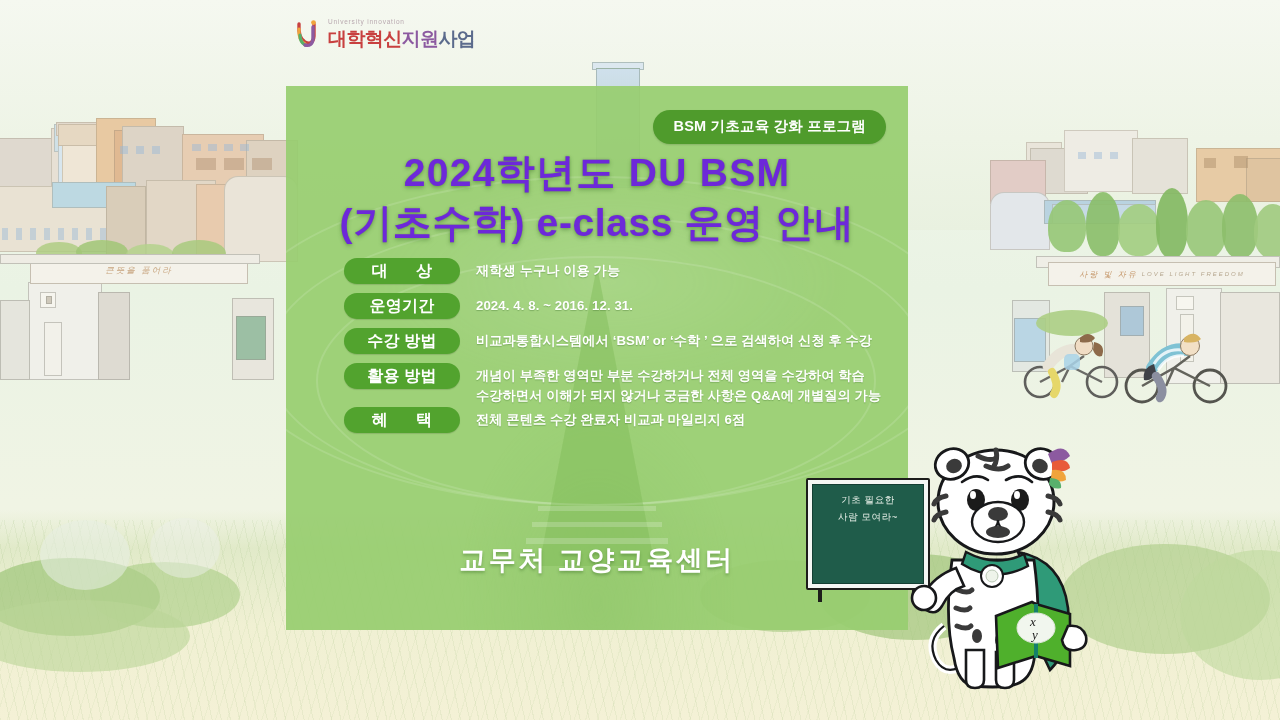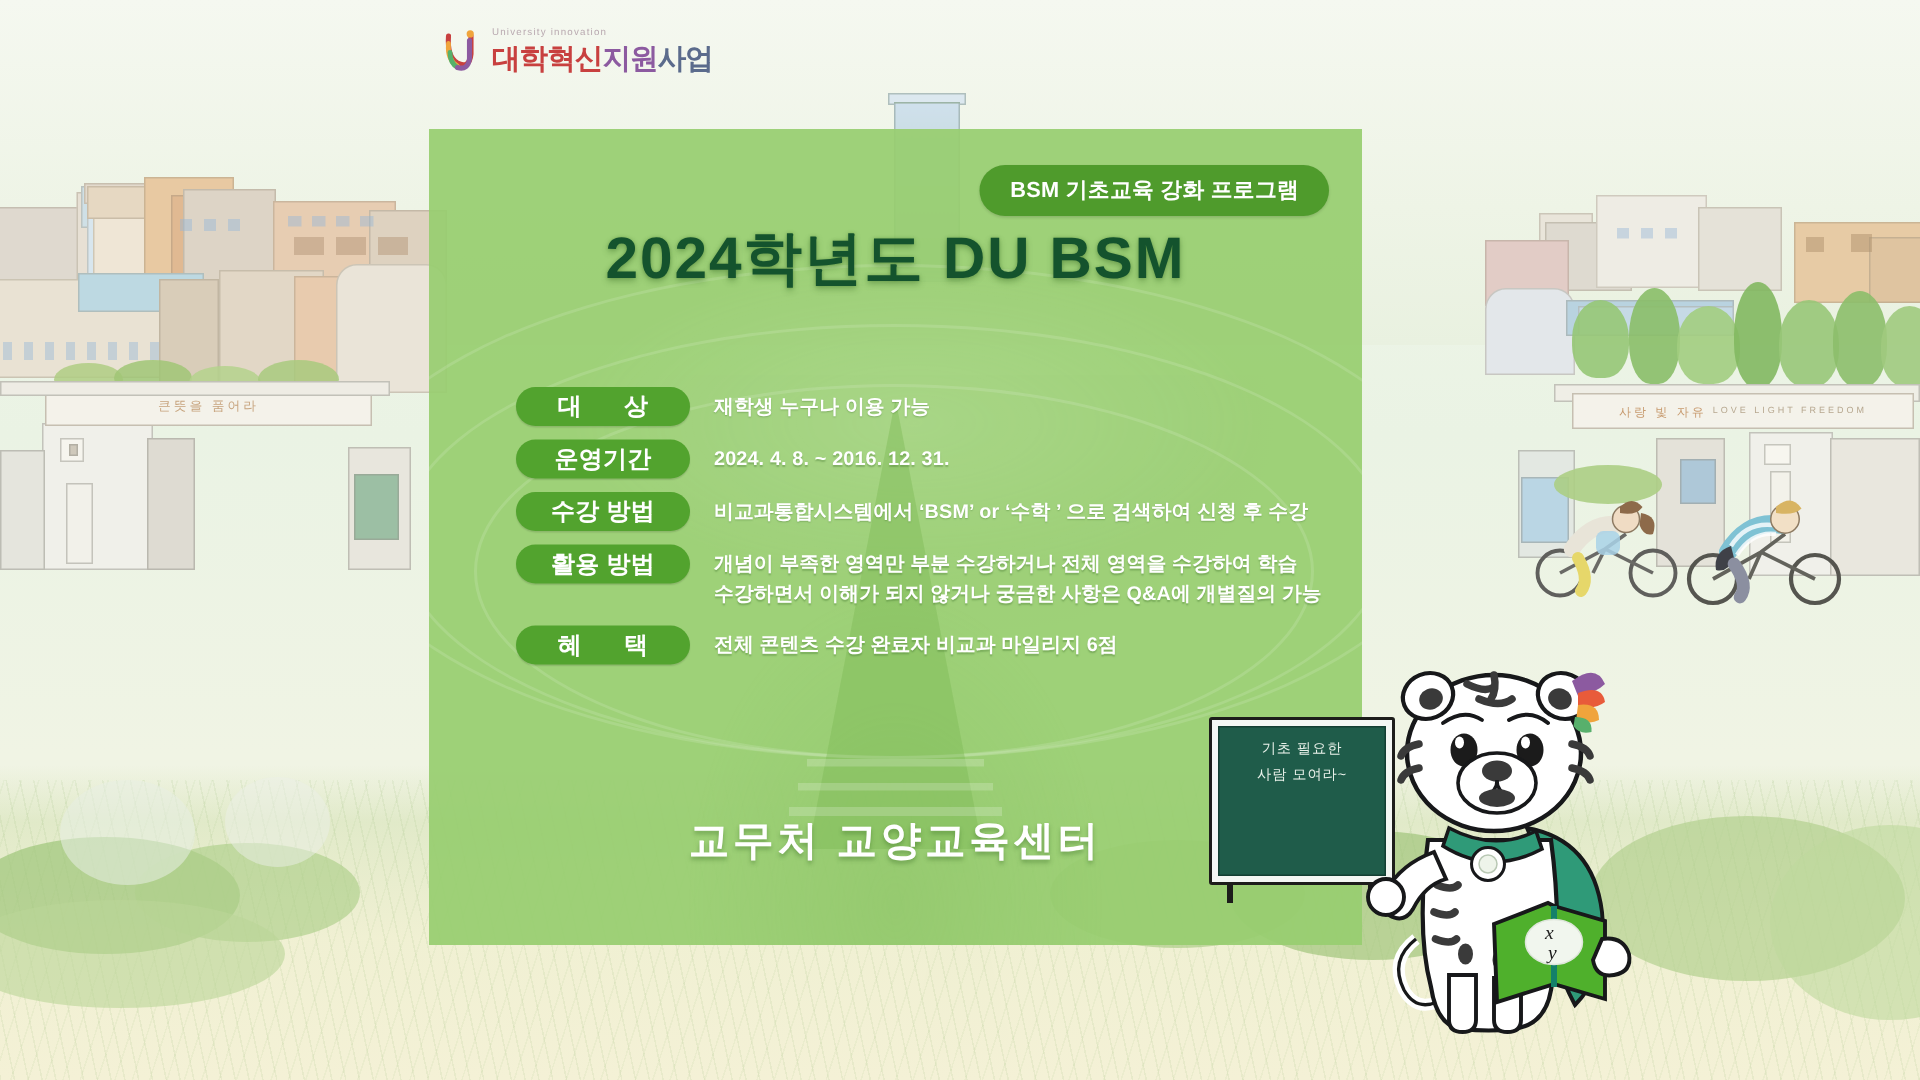--- a/index.html
+++ b/index.html
@@ -35,21 +35,21 @@
 
   
   .gateWall {
     position:absolute; background:#f0f0ea;
     border:1px solid rgba(150,150,140,.5);
   }
   .gateBanner {
     position:absolute; background:#f4f2ea;
     border:1px solid rgba(160,150,130,.55);
     display:flex; align-items:center; justify-content:center;
-    color:#c7a47e; letter-spacing:2px; white-space:nowrap;
+    color:#c7a47e; letter-spacing:2px; white-space:nowrap;font-style:italic;
   }
 
   
   .plaza {
     position:absolute; left:330px; top:250px; width:620px; height:420px;
     background:
       radial-gradient(ellipse 300px 200px at 50% 8%, rgba(205,225,185,.75), rgba(205,225,185,0) 70%);
   }
   .road {
     position:absolute; left:50%; top:300px; transform:translateX(-50%);
@@ -122,21 +122,21 @@
     background:#4f9b2c; color:#ffffff;
     border-radius:20px;
     font-size:14.5px; font-weight:bold; letter-spacing:.2px;
     white-space:nowrap;
     box-shadow:0 1px 2px rgba(0,0,0,.14);
   }
 
   
   #title {
     position:absolute; left:0; top:62px; width:622px;
-    text-align:center; color:#14532d;
+    text-align:center; color:#6d28d9;
     font-size:39px; font-weight:bold; line-height:1.28;
     letter-spacing:1.3px;
     text-shadow: 0 2px 4px rgba(60,110,40,.45), 0 0 2px rgba(60,110,40,.35);
   }
   #title .l2 { letter-spacing:.6px; }
 
   
   #rows {
     position:absolute; left:58px; top:172px; width:540px;
   }
@@ -149,21 +149,21 @@
     font-size:16px; font-weight:bold;
     letter-spacing:.2px; white-space:pre;
     box-shadow:0 1px 1px rgba(0,0,0,.13);
   }
   .row .val {
     flex:1; margin-left:16px; padding-top:3px;
     color:#ffffff; font-size:13.2px; font-weight:bold;
     line-height:1.55; letter-spacing:.1px;
     text-shadow:0 1px 1px rgba(70,120,50,.4);
   }
-  .row.tall { margin-bottom:11px; }
+  .row.tall { margin-bottom:1px; }
   .row.tall .val { line-height:1.52; }
 
   
   #footer {
     position:absolute; left:0; bottom:52px; width:622px;
     text-align:center; color:#ffffff;
     font-size:27px; font-weight:bold; letter-spacing:2.5px;
     text-shadow:0 2px 3px rgba(60,110,40,.45);
   }
 
@@ -396,20 +396,21 @@
     </div>
     <div class="roadIn"></div>
     <div class="xwalk" style="left:252px; top:420px; width:118px; height:5px;"></div>
     <div class="xwalk" style="left:246px; top:436px; width:130px; height:5px;"></div>
     <div class="xwalk" style="left:240px; top:452px; width:142px; height:6px;"></div>
 
     <div id="badge">BSM 기초교육 강화 프로그램</div>
 
     <div id="title">
       <div class="l1">2024학년도 DU BSM</div>
+      <div class="l2">(기초수학) e-class 운영 안내</div>
     </div>
 
     <div id="rows">
       <div class="row">
         <div class="pill">대      상</div>
         <div class="val">재학생 누구나 이용 가능</div>
       </div>
       <div class="row">
         <div class="pill">운영기간</div>
         <div class="val">2024. 4. 8. ~ 2016. 12. 31.</div>

